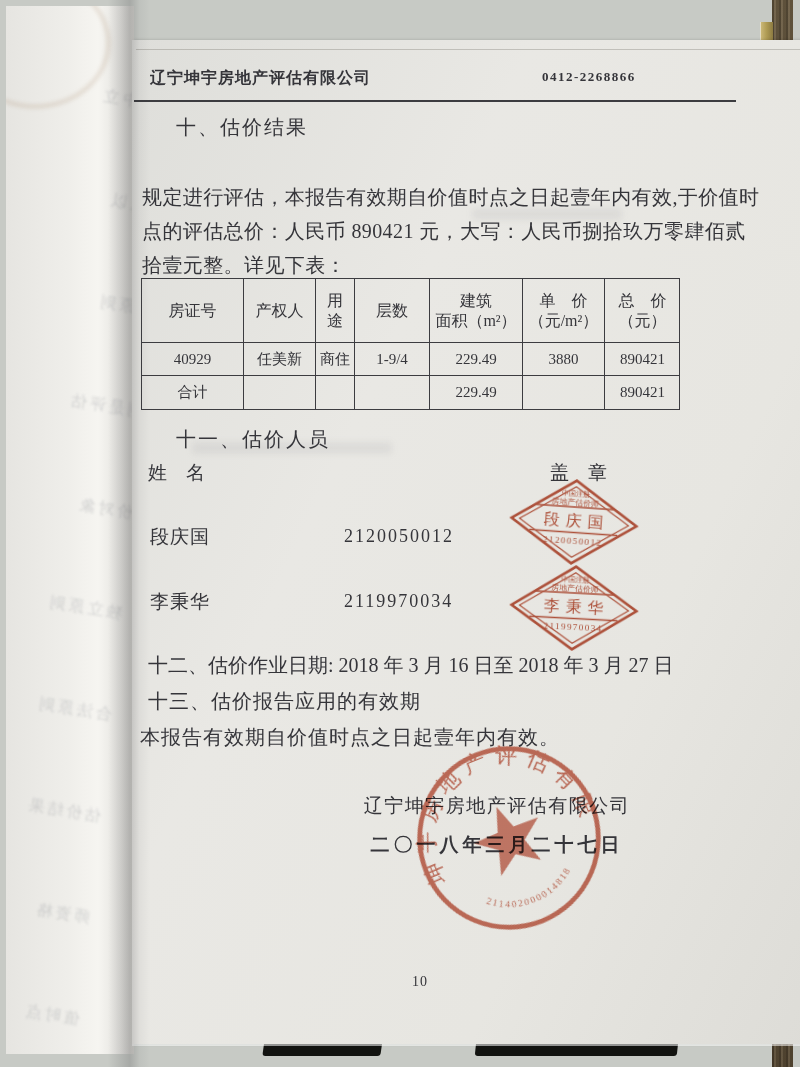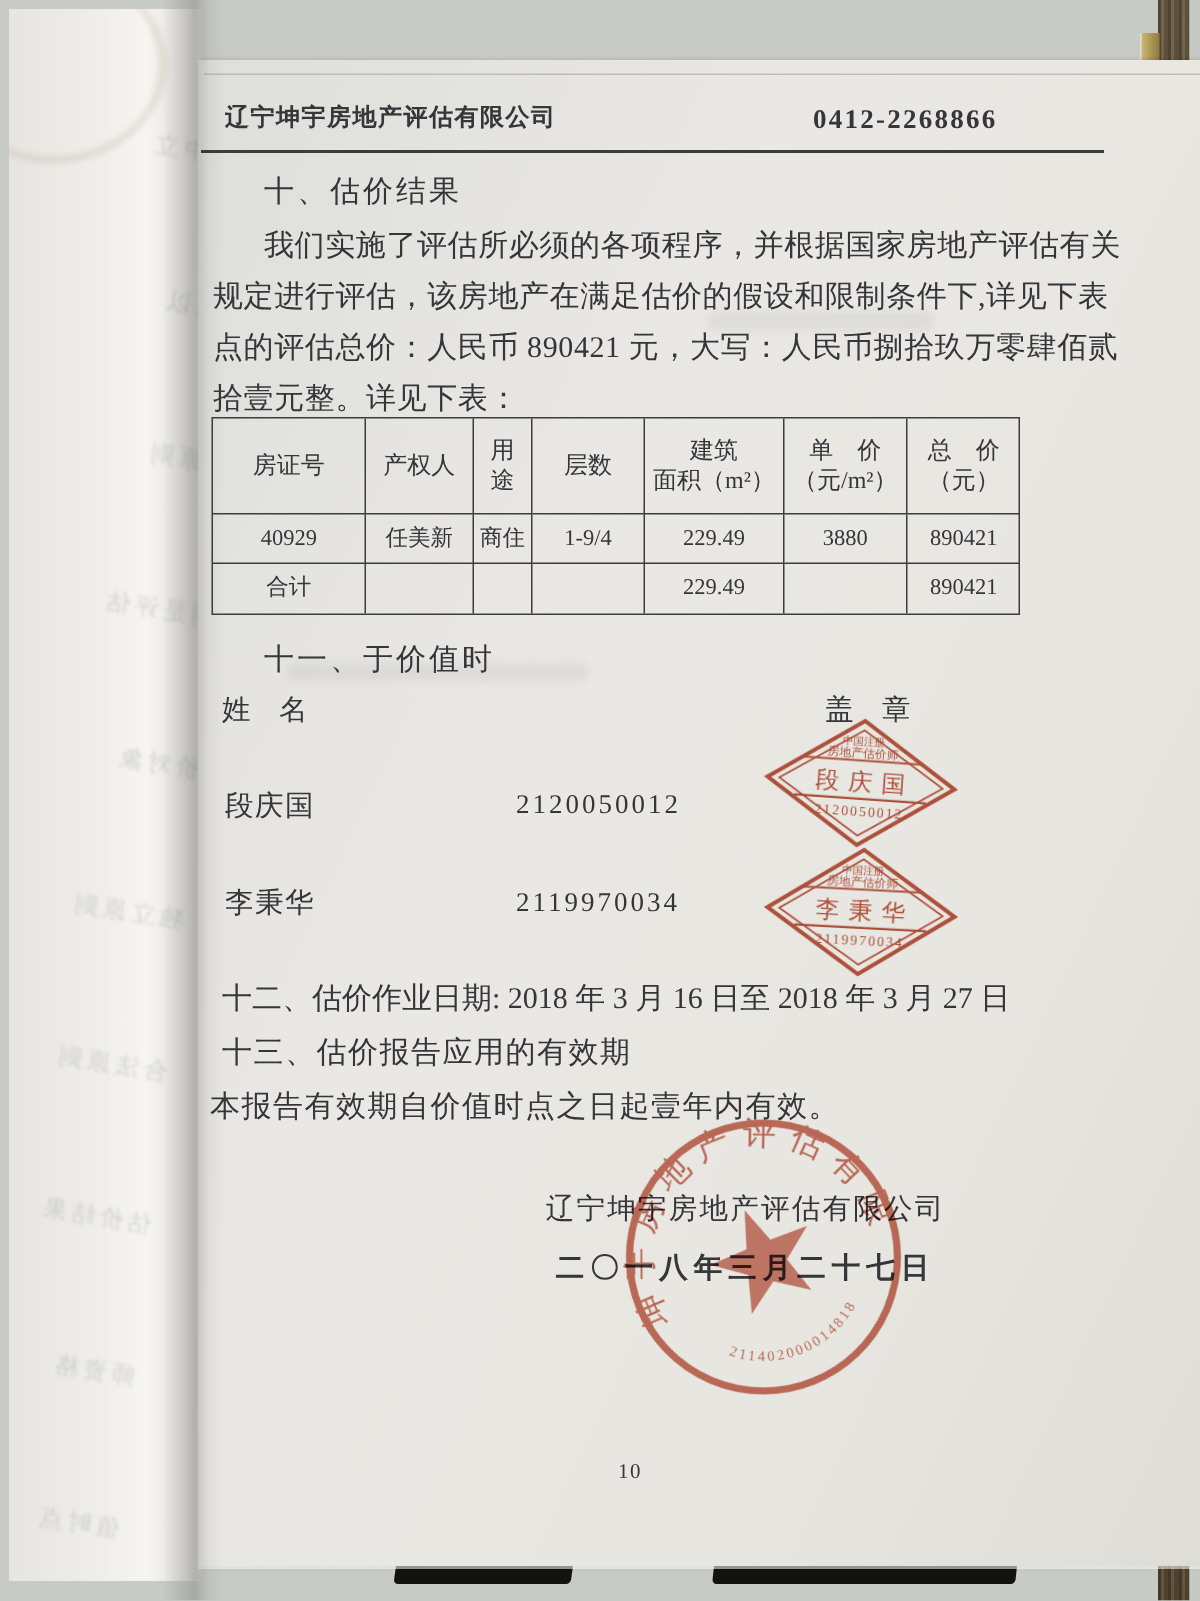--- a/index.html
+++ b/index.html
@@ -63,21 +63,21 @@
     z-index:2;
   }
   .main-page::before { 
     content:""; position:absolute; left:4px; right:2px; top:9px; height:1px;
     background:rgba(120,118,110,.35);
   }
   .abs { position:absolute; white-space:nowrap; }
   .smudge { position:absolute; background:rgba(120,120,128,.10); filter:blur(3px); border-radius:4px; }
 
   .doc-head-company { left:18px; top:28px; font-size:16px; font-weight:bold; letter-spacing:1px; }
-  .doc-head-phone   { left:410px; top:29px; font-size:18px; font-weight:bold; letter-spacing:1.5px; }
+  .doc-head-phone   { left:410px; top:29px; font-size:13px; font-weight:bold; letter-spacing:1.5px; }
   .head-rule { position:absolute; left:2px; top:60px; width:602px; height:2px; background:#3c3c40; }
 
   .sec-title { font-size:20px; letter-spacing:2px; }
   .s10-title { left:44px; top:74px;font-family:Liberation Mono, monospace; }
   .para-line { left:10px; font-size:20px; letter-spacing:.4px; }
   .pl1 { left:44px; top:110px; }
   .pl2 { top:144px; }
   .pl3 { top:178px; }
   .pl4 { top:212px; }
 
@@ -165,22 +165,21 @@
 <div class="main-page">
 
   <div class="smudge" style="left:340px;top:168px;width:150px;height:12px;"></div>
   <div class="smudge" style="left:60px;top:402px;width:200px;height:12px;"></div>
 
   <div class="abs doc-head-company">辽宁坤宇房地产评估有限公司</div>
   <div class="abs doc-head-phone">0412-2268866</div>
   <div class="head-rule"></div>
 
   <div class="abs sec-title s10-title">十、估价结果</div>
-  <div class="abs para-line pl1">我们实施了评估所必须的各项程序，并根据国家房地产评估有关</div>
-  <div class="abs para-line pl2">规定进行评估，该房地产在满足估价的假设和限制条件下,详见下表</div>
+  <div class="abs para-line pl2">规定进行评估，本报告有效期自价值时点之日起壹年内有效,于价值时</div>
   <div class="abs para-line pl3">点的评估总价：人民币 890421 元，大写：人民币捌拾玖万零肆佰贰</div>
   <div class="abs para-line pl4">拾壹元整。详见下表：</div>
 
   <div class="val-table">
     <div class="cell hcell">
         <span>房证号</span>
       </div>
     <div class="cell hcell">
         <span>产权人</span>
       </div>
@@ -214,21 +213,21 @@
 
     <div class="cell last-row">合计</div>
     <div class="cell last-row"></div>
     <div class="cell last-row"></div>
     <div class="cell last-row"></div>
     <div class="cell last-row">229.49</div>
     <div class="cell last-row"></div>
     <div class="cell last-row">890421</div>
   </div>
 
-  <div class="abs sec-title s11-title">十一、于价值时</div>
+  <div class="abs sec-title s11-title">十一、估价人员</div>
   <div class="abs roles role-name">姓　名</div>
   <div class="abs roles role-seal">盖　章</div>
 
   <div class="abs appr a1n">段庆国</div>
   <div class="abs appr appr-cert a1c">2120050012</div>
   <div class="abs appr a2n">李秉华</div>
   <div class="abs appr appr-cert a2c">2119970034</div>
 
   <div class="stamp-d sd1">
     <svg viewBox="0 0 150 100" fill="#b94a30" font-family="Liberation Serif, serif">

